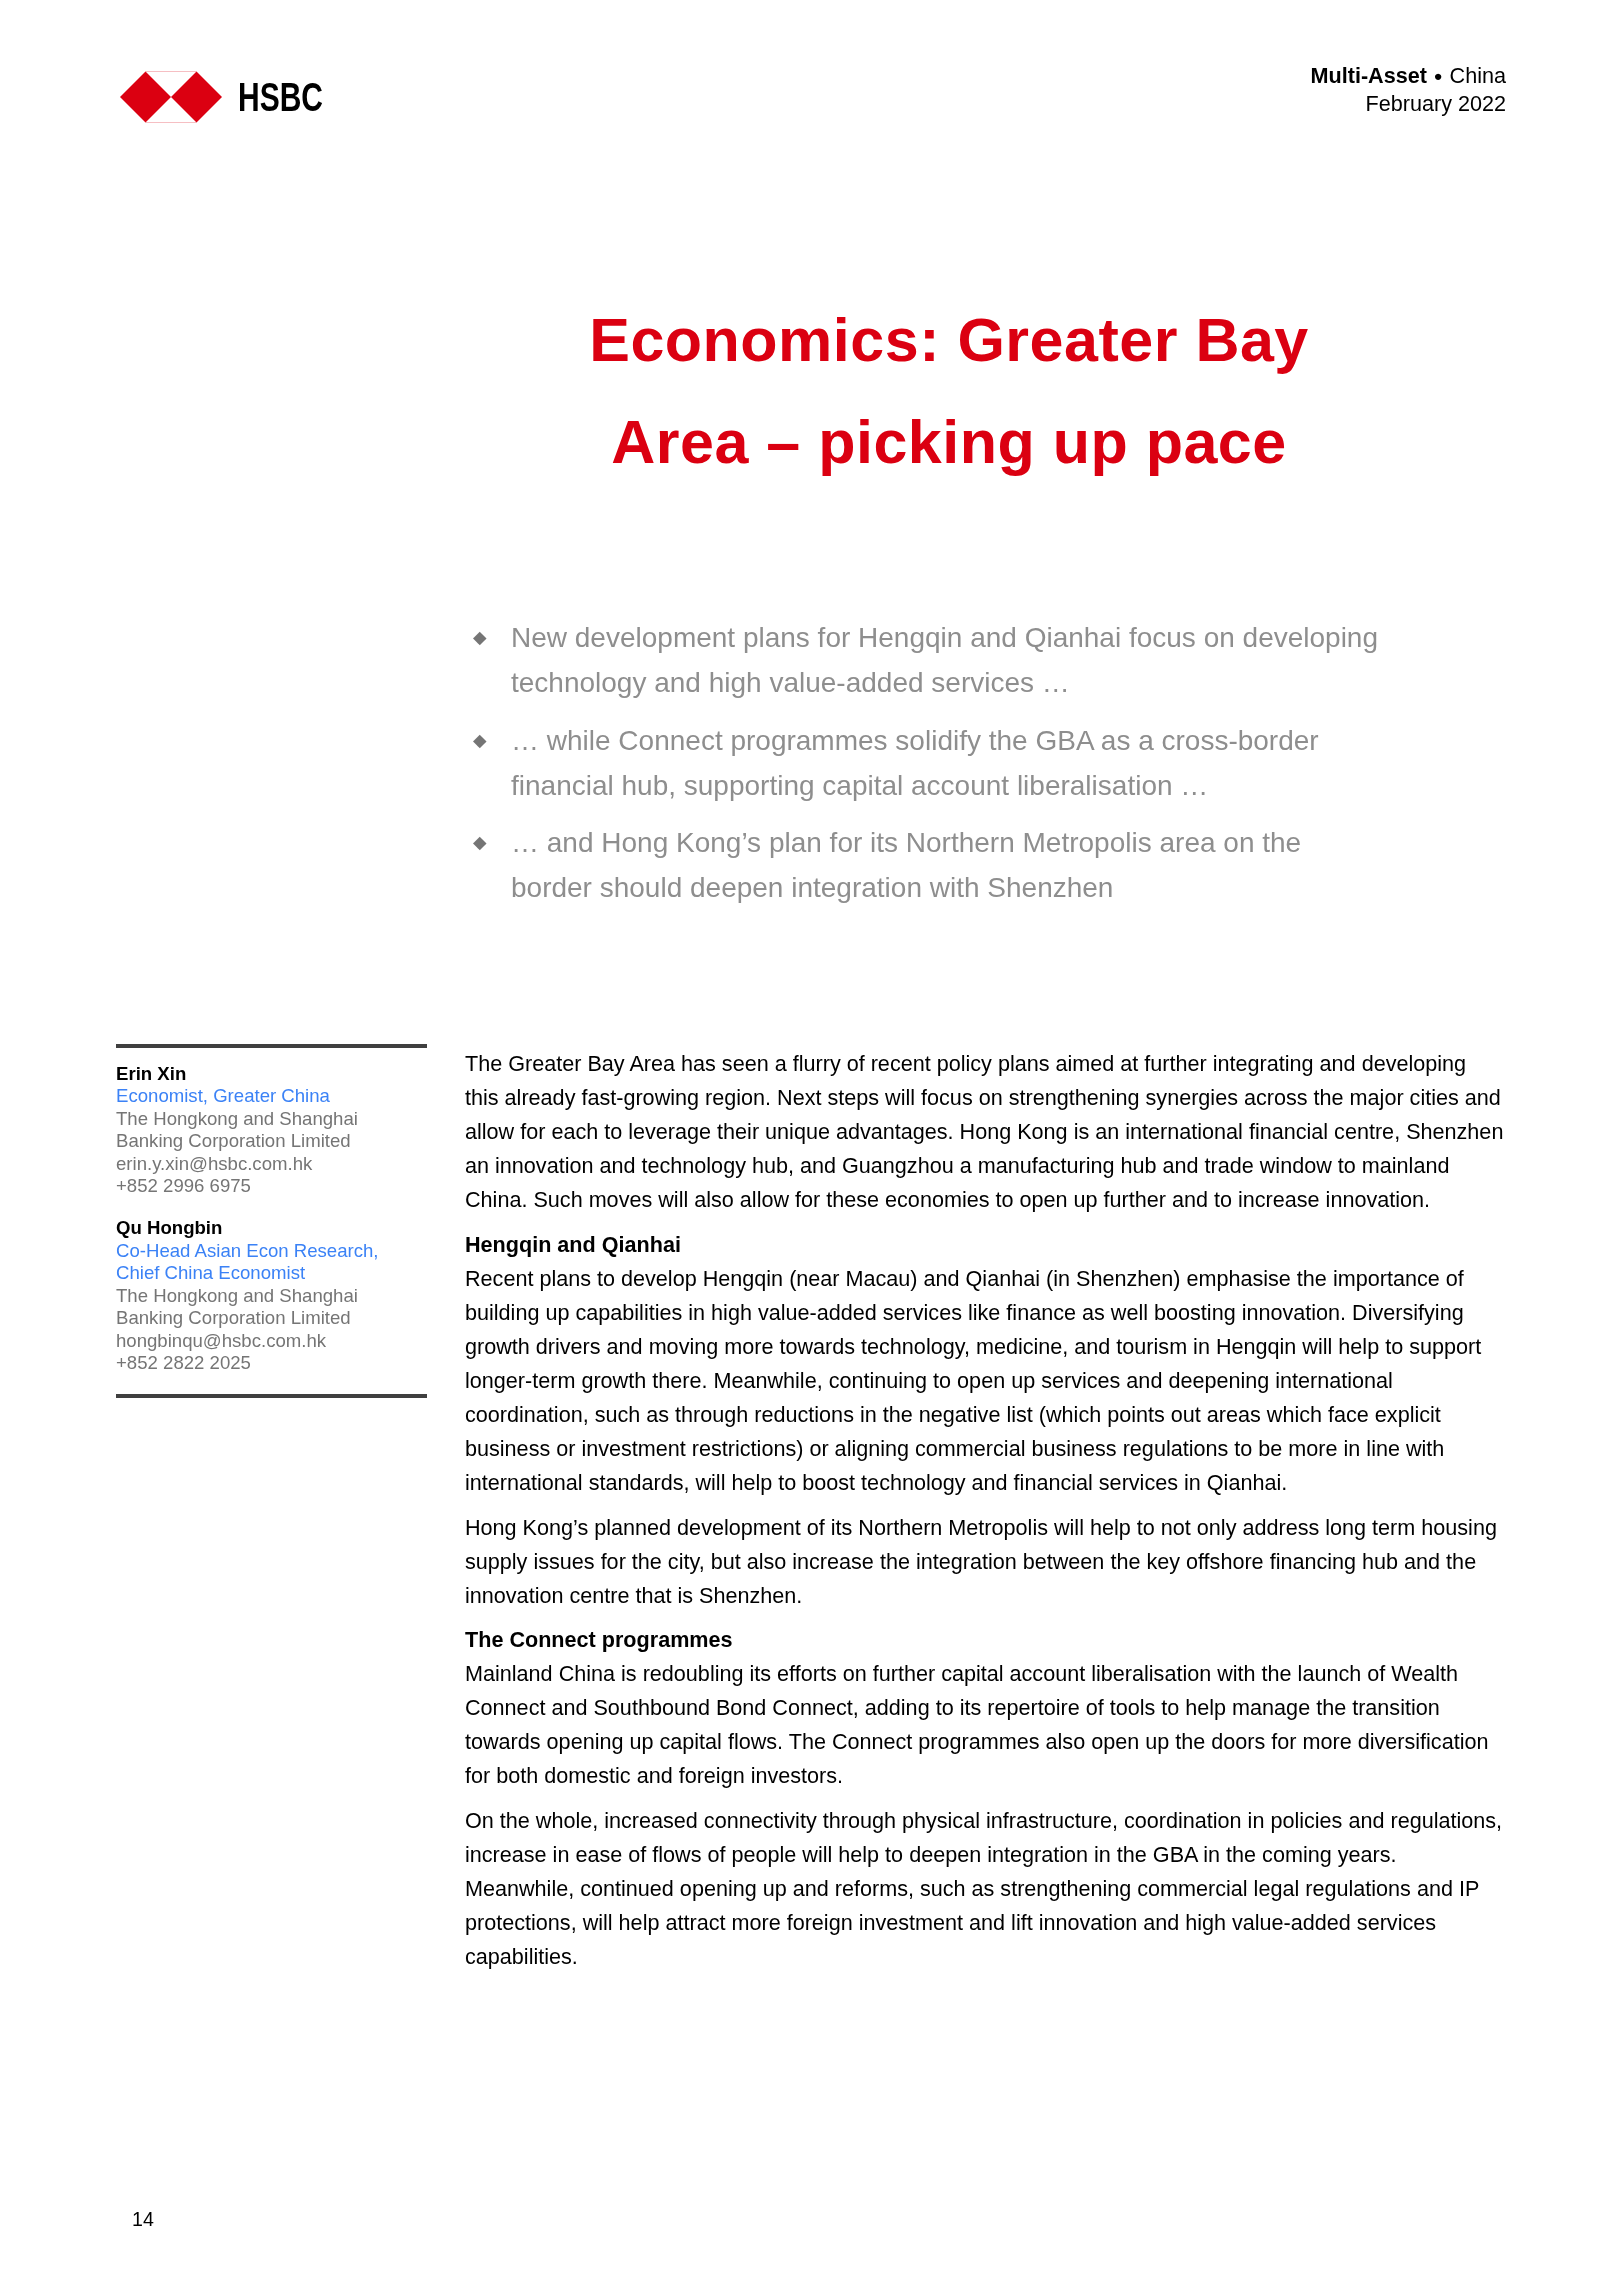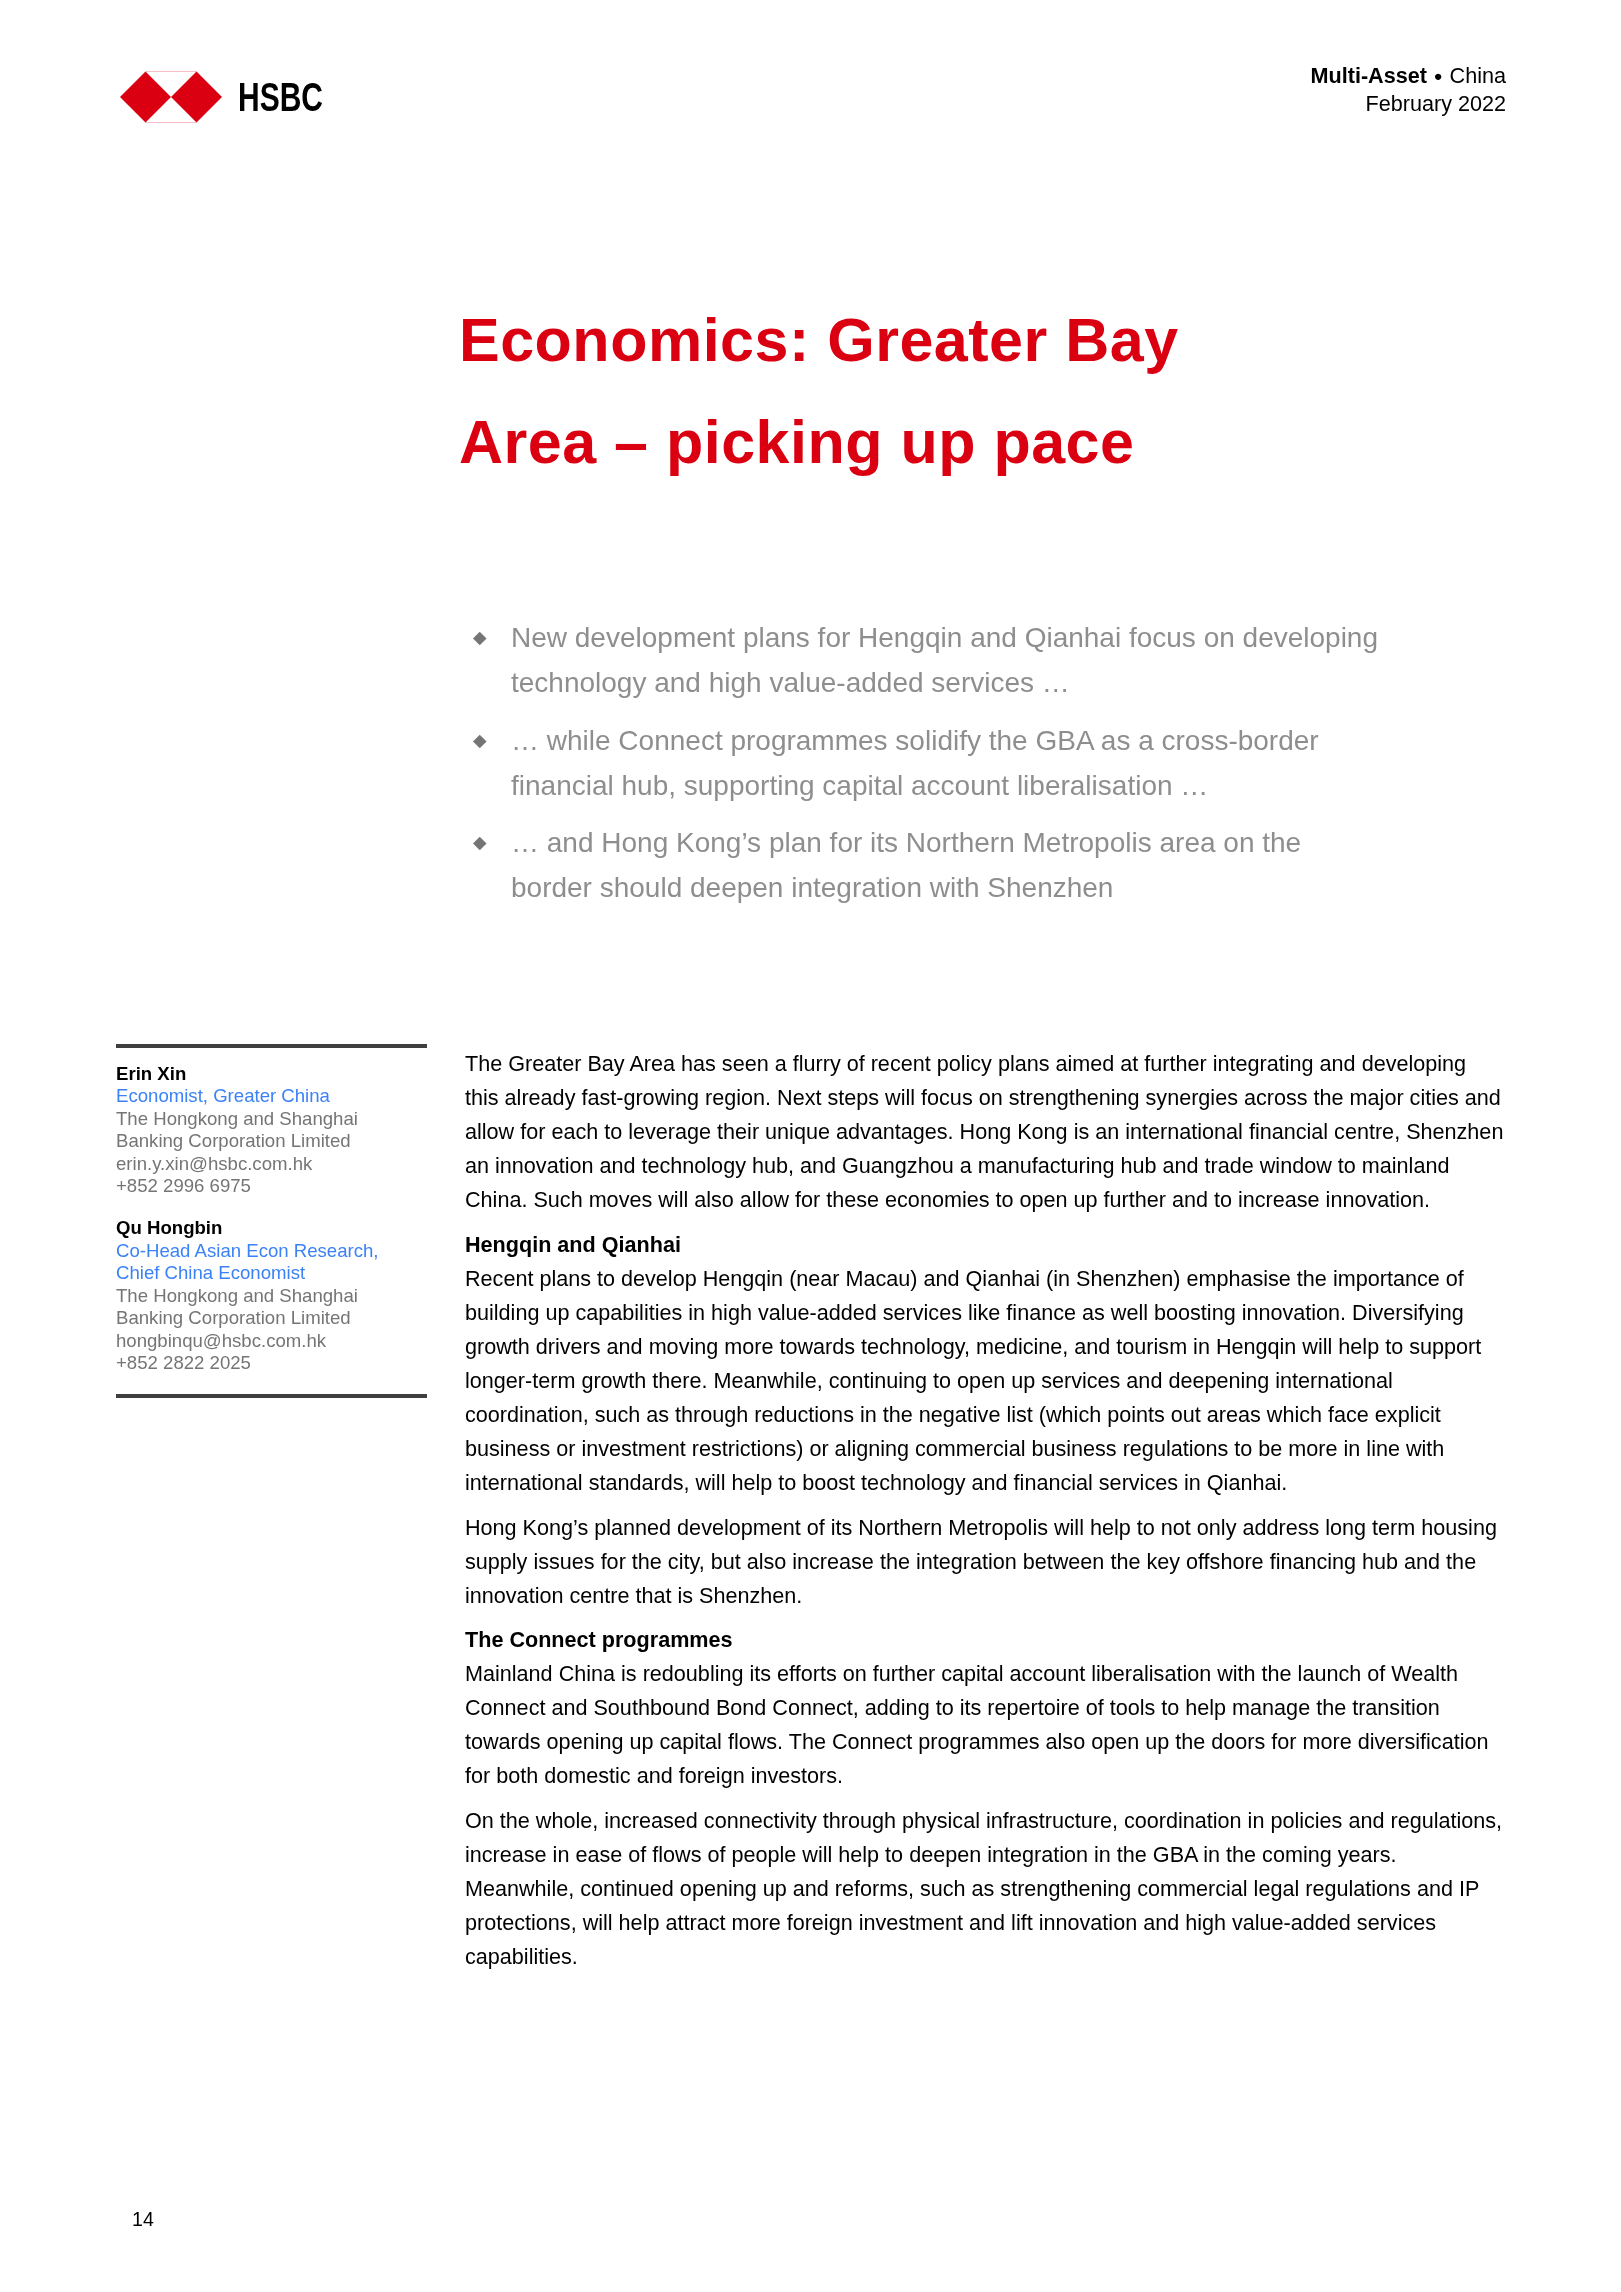--- a/index.html
+++ b/index.html
@@ -21,20 +21,21 @@
     font-size:21.6px; line-height:28px; color:#000000;
   }
   .header-meta .bold { font-weight:bold; }
   .separator-dot { font-size:14.7px; vertical-align:2px; padding:0 6.9px; }
 
   
   .report-title {
     position:absolute; left:459px; top:289px; width:980px;
     color:#db0011; font-size:61px; font-weight:bold; line-height:102px;
     letter-spacing:0.5px;
+    text-align:center;
   }
 
   
   .summary-bullets { position:absolute; left:473px; top:615px; width:921px; }
   .bullet-item { display:flex; margin-bottom:12.7px; }
   .diamond-icon {
     flex:0 0 38px; width:38px; font-size:17.6px; line-height:45px; color:#757575;
   }
   .bullet-text {
     width:872px; font-size:28px; line-height:45px; color:#8e8e8e;

